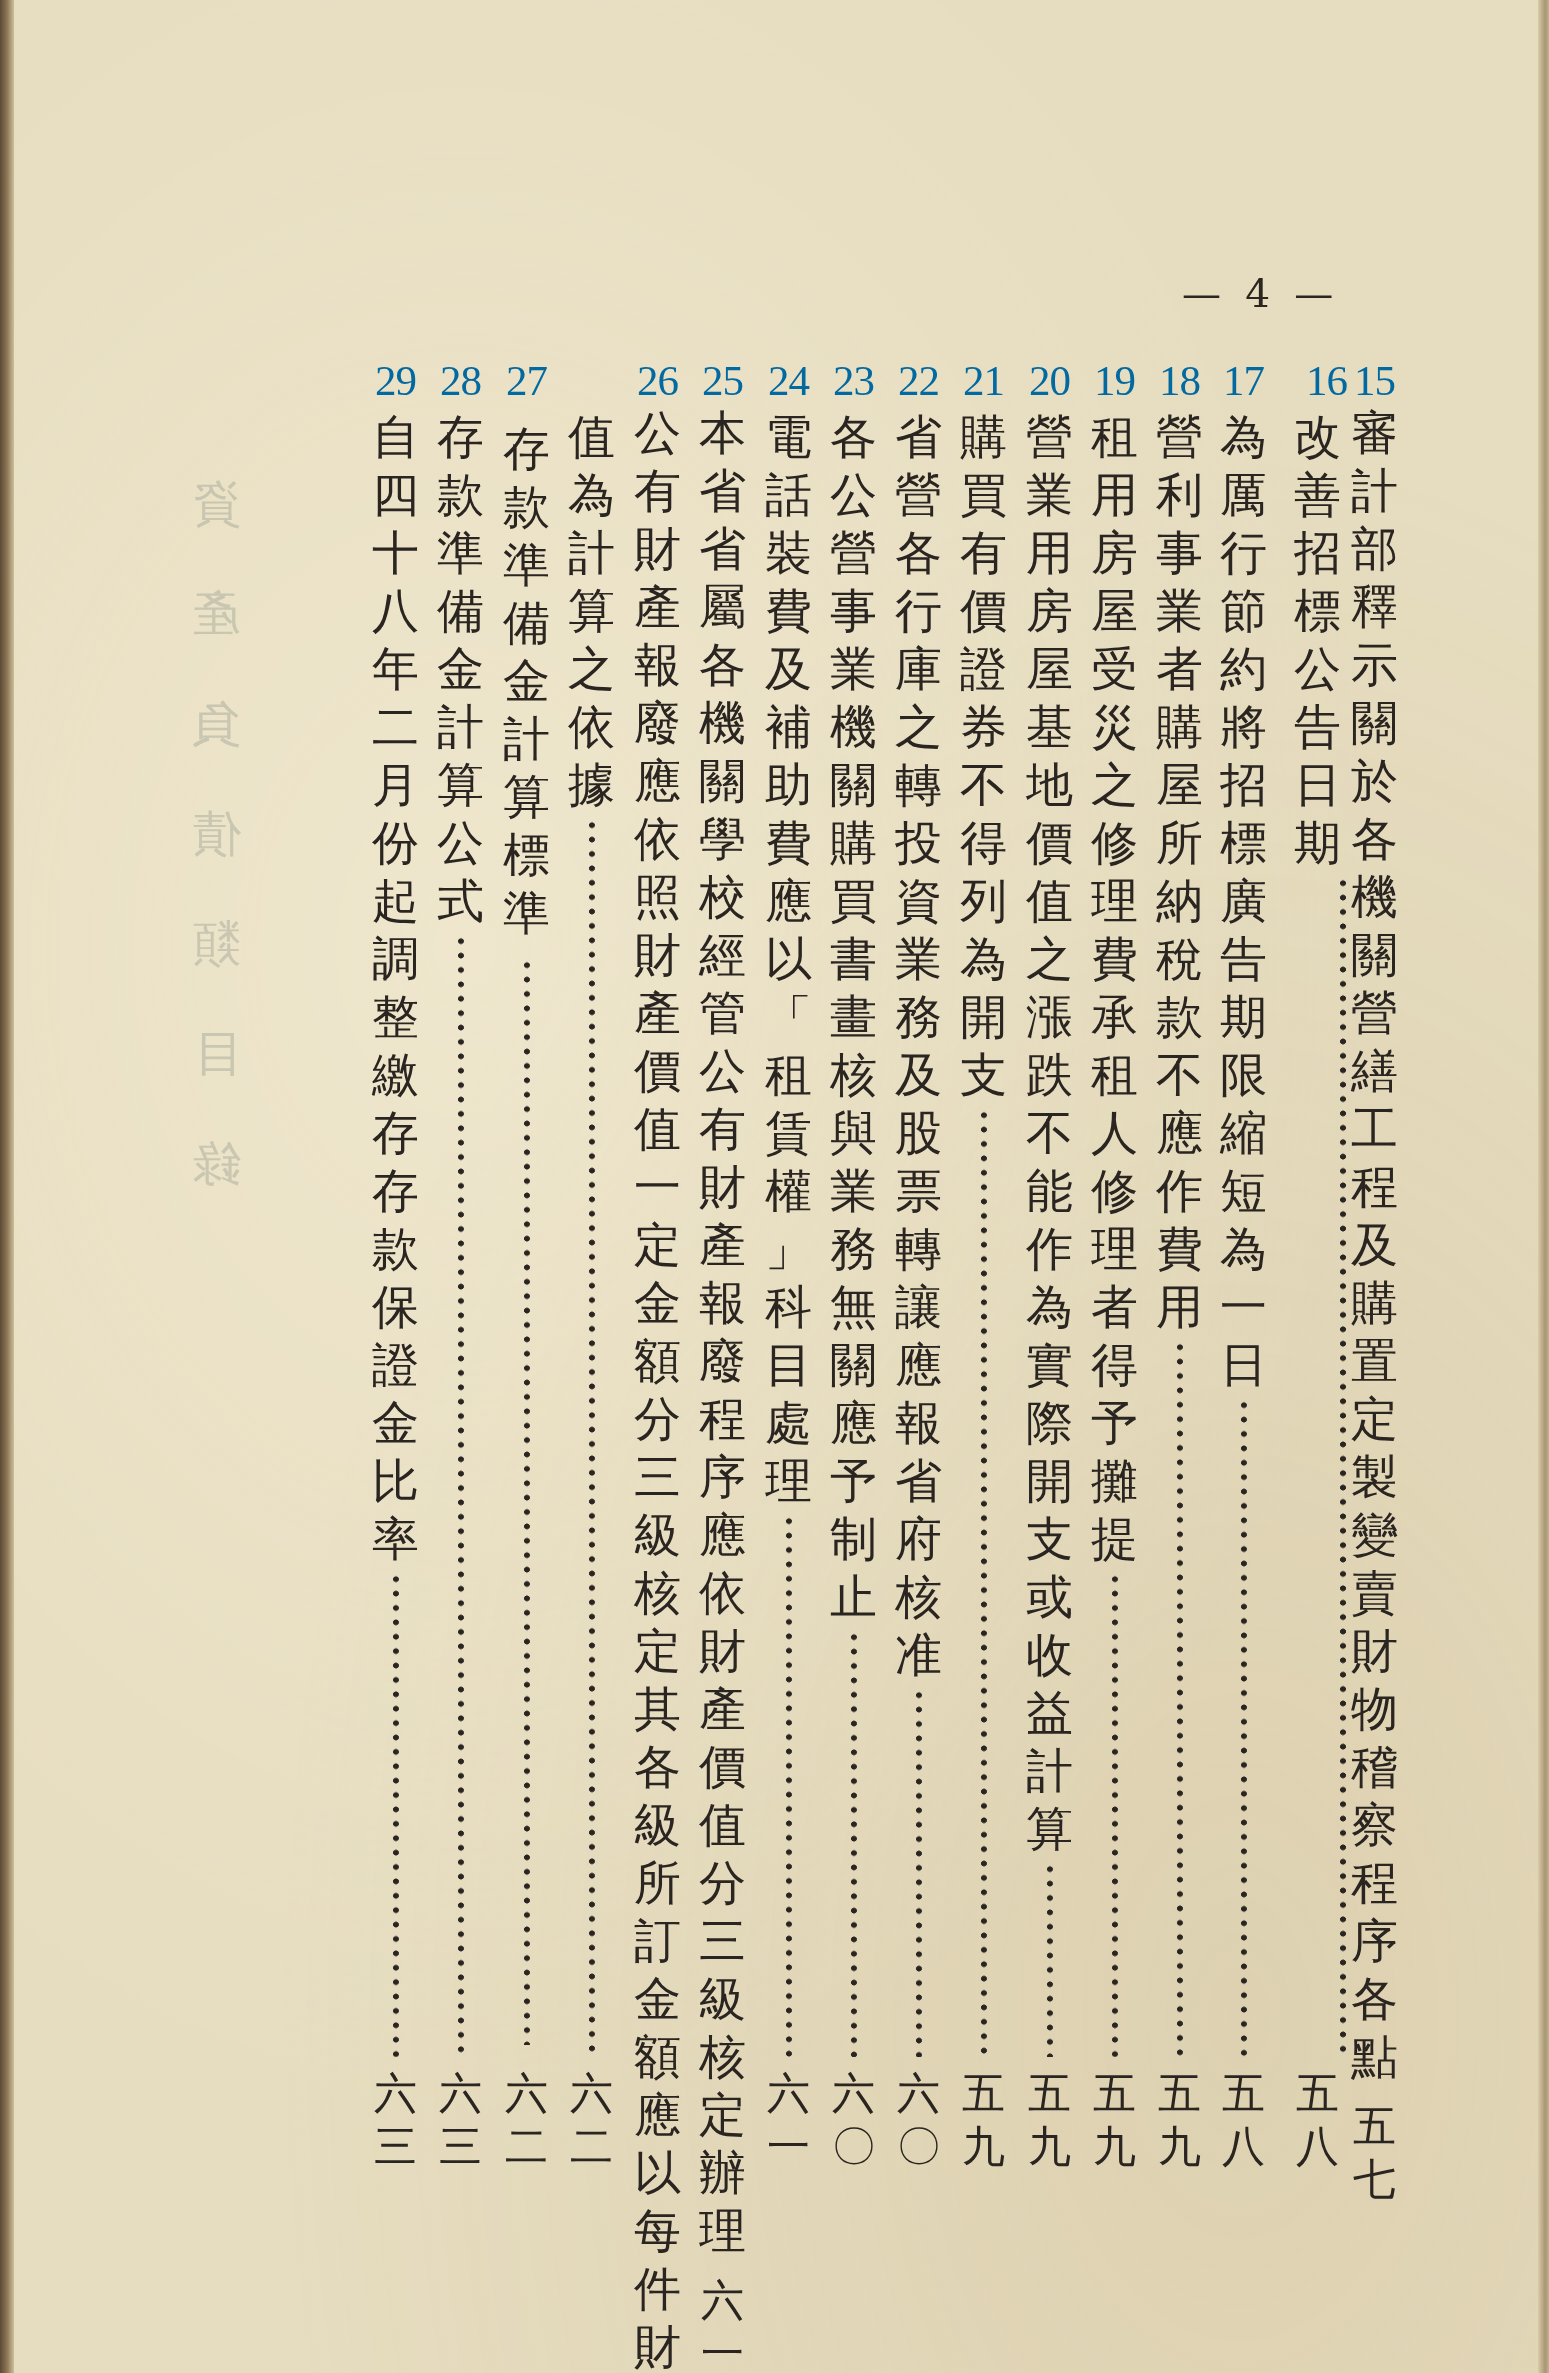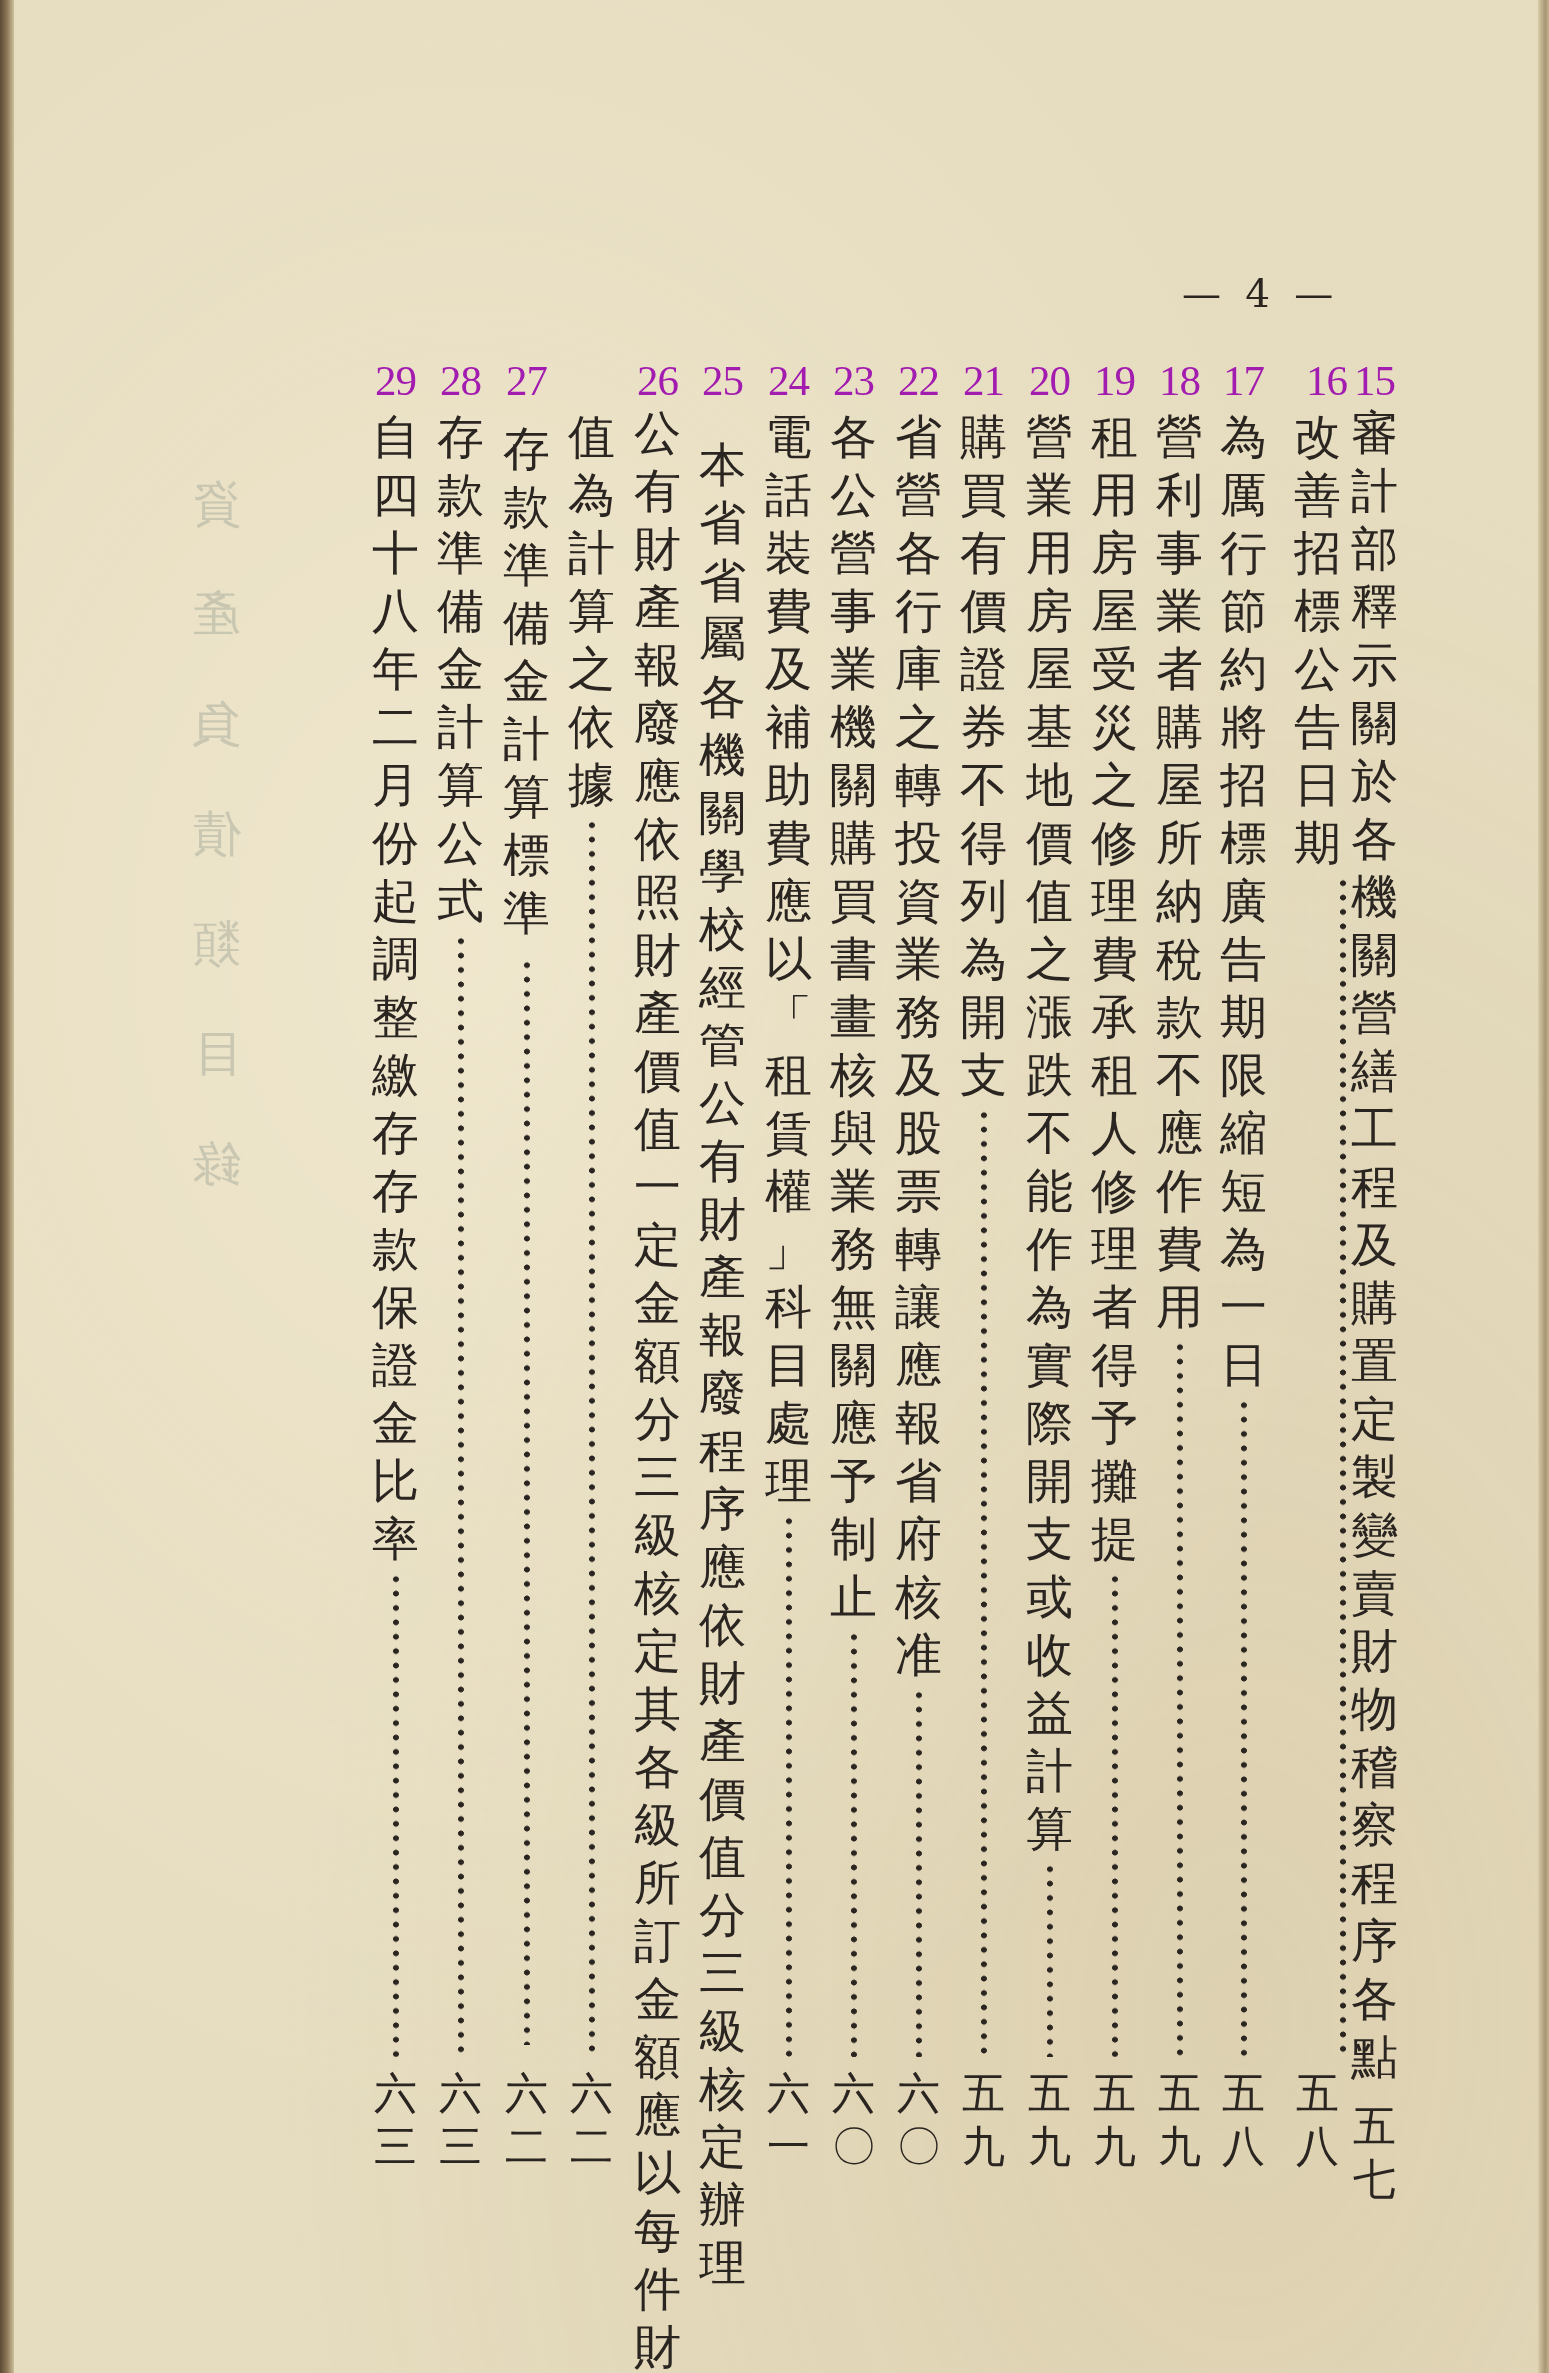--- a/index.html
+++ b/index.html
@@ -28,21 +28,21 @@
     position:absolute; color:rgba(110,125,120,0.28);
     font-size:49px; line-height:61px; width:59px; text-align:center;
     transform:scaleX(-1);
   }
   .col {
     position:absolute; top:357px; width:59px;
     display:flex; flex-direction:column; align-items:center;
   }
   .col .num {
     font-family:"Liberation Serif", "DejaVu Serif", serif;
-    font-size:43px; line-height:47px; height:51px; color:#a21caf;
+    font-size:43px; line-height:47px; height:51px; color:#0369a1;
     letter-spacing:-1px;
   }
   .col .title {
     font-size:47px; line-height:58px; width:59px; text-align:center;
     word-break:break-all; white-space:normal;
   }
   .col .title span { display:block; height:58px; }
   .col .leader {
     width:7.9px; flex:1 1 auto;
     background-image:radial-gradient(circle, #2a2520 2.6px, rgba(0,0,0,0) 3.2px);
@@ -356,21 +356,21 @@
         <span>目</span>
         <span>處</span>
         <span>理</span>
       </div>
       <div class="leader"></div>
       <div class="page">
         <span>六</span>
         <span>一</span>
       </div>
     </div>
-    <div class="col" style="left: 693px; top: 357px; height: 1816px; gap: 32px;">
+    <div class="col" style="left: 693px; top: 357px; height: 1816px;">
       <div class="num">25</div>
       <div class="title">
         <span>本</span>
         <span>省</span>
         <span>省</span>
         <span>屬</span>
         <span>各</span>
         <span>機</span>
         <span>關</span>
         <span>學</span>

